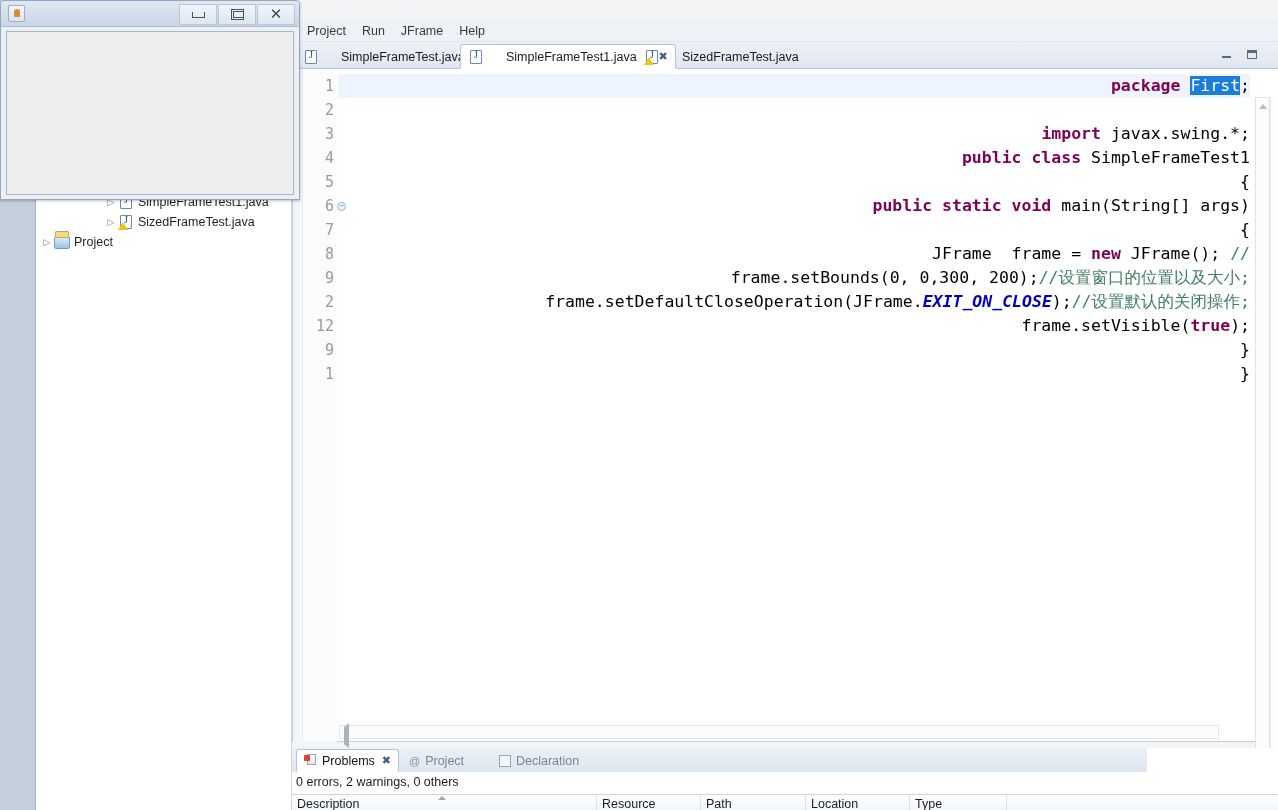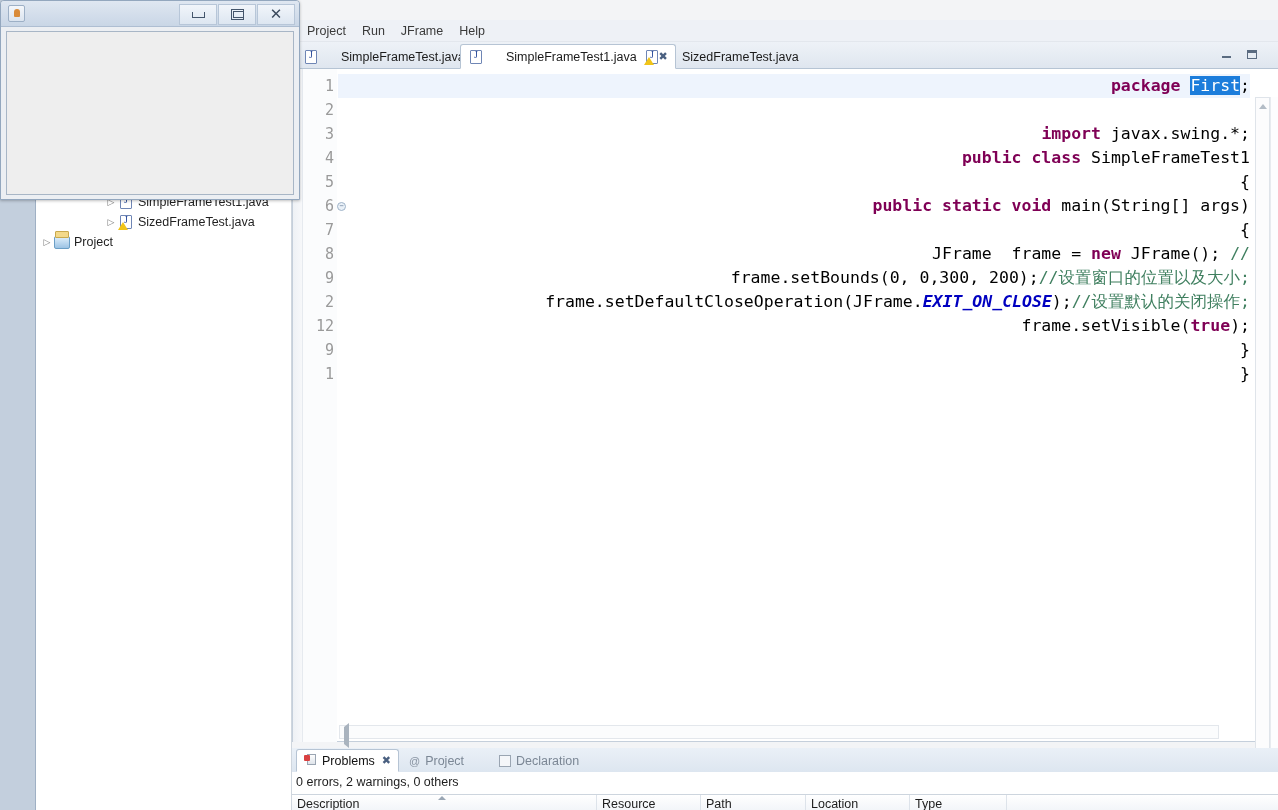--- a/index.html
+++ b/index.html
@@ -187,21 +187,21 @@
   }
   .hs-arrow { position: absolute; top: 1px; width: 12px; height: 11px; }
   .tri-l { width: 0; height: 0; border-top: 4px solid transparent; border-bottom: 4px solid transparent; border-right: 5px solid #a9b3be; margin: 2px 3px; }
 
   
   #problems-view {
     position: absolute; left: 256px; top: 748px; width: 987px; height: 62px;
     background: #ffffff;
   }
   #problems-tabbar {
-    position: absolute; left: 0; top: 0; width: 987px; height: 24px;
+    position: absolute; left: 0; top: 0; width: 855px; height: 24px;
     background: linear-gradient(#eaf0f7, #dde6f0);
   }
   .ptab {
     position: absolute; top: 1px; height: 23px;
     display: flex; align-items: center; gap: 5px;
     padding: 0 7px; font-size: 12.5px; white-space: nowrap;
   }
   .ptab.active { background: #ffffff; border: 1px solid #b6c4d4; border-bottom-color: #ffffff; border-radius: 3px 3px 0 0; color: #111; }
   .ptab.inactive { color: #7b8795; }
   #problems-summary {

